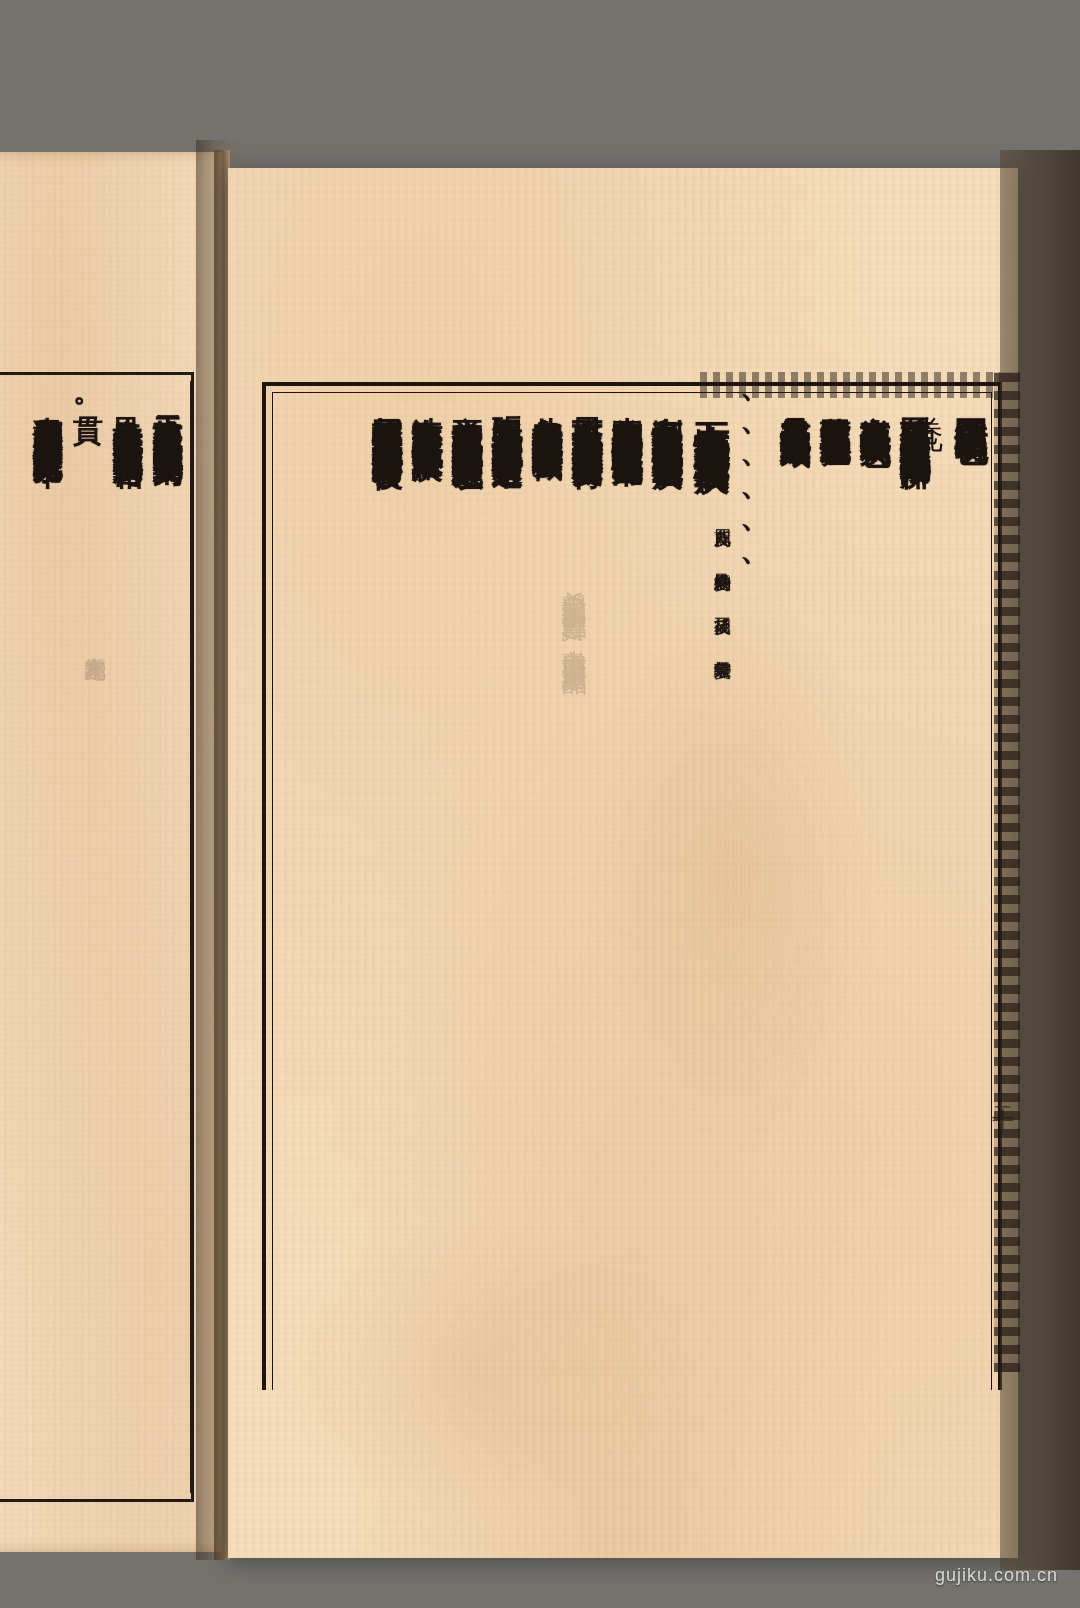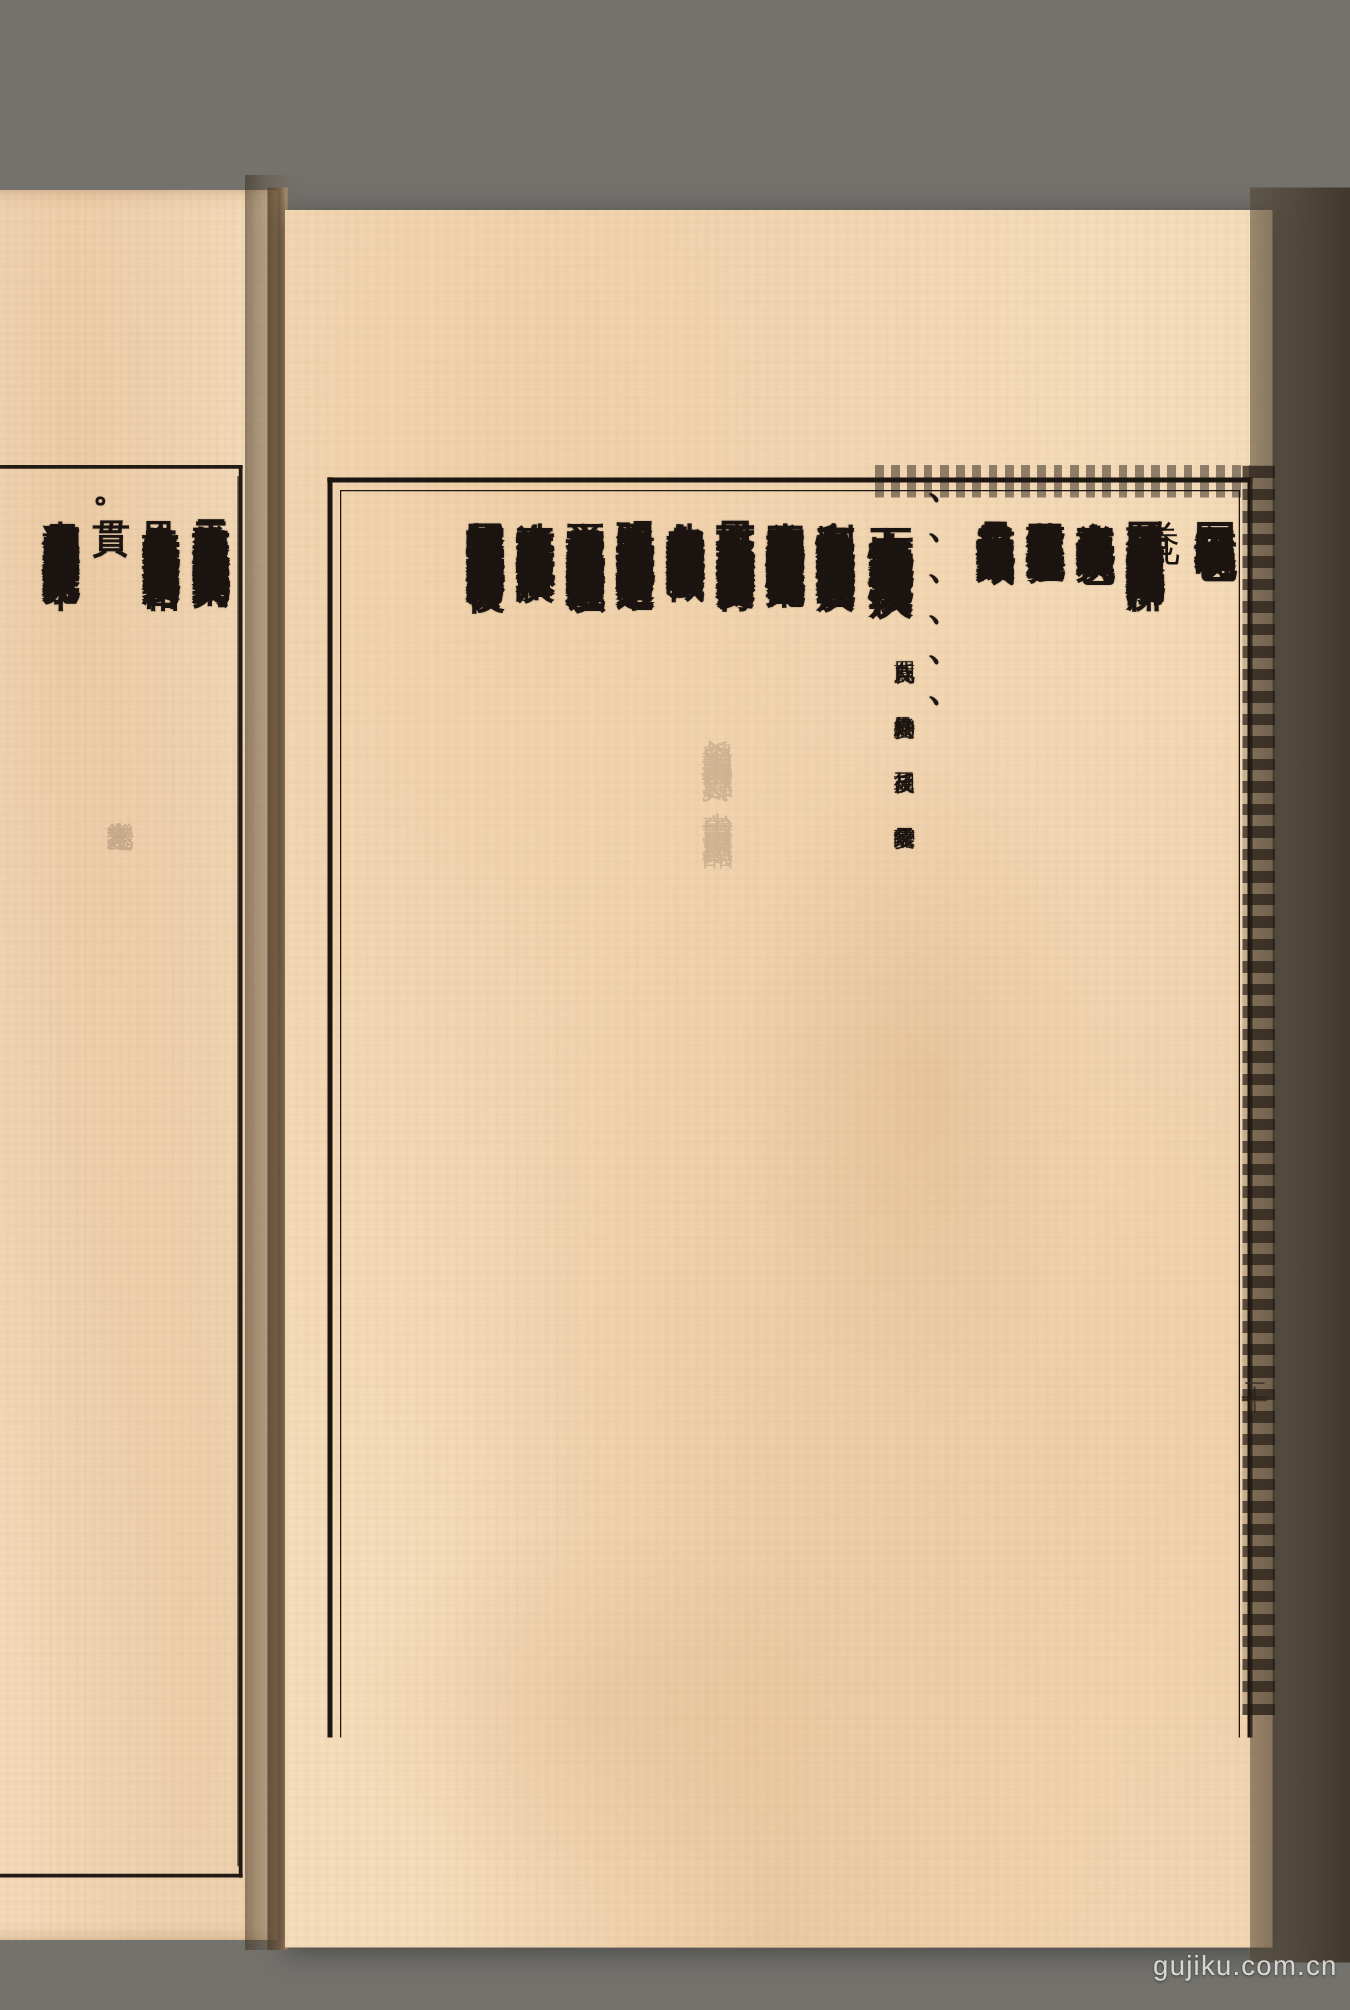--- a/index.html
+++ b/index.html
@@ -241,24 +241,24 @@
     writing-mode: vertical-rl;
     text-orientation: upright;
     color: #2a2018;
     font-size: 22px;
     opacity: .8;
   }
 
   
   .watermark {
     position: absolute;
-    right: 10px;
+    right: 22px;
     bottom: 22px;
     color: rgba(255,255,255,.78);
-    font-size: 22px;
+    font-size: 18px;
     letter-spacing: 1px;
     font-family: "Liberation Sans", sans-serif;
     text-shadow: 0 1px 2px rgba(0,0,0,.5);
   }
 
   
   .left-cols {
     position: absolute;
     left: -10px;
     top: 392px;

